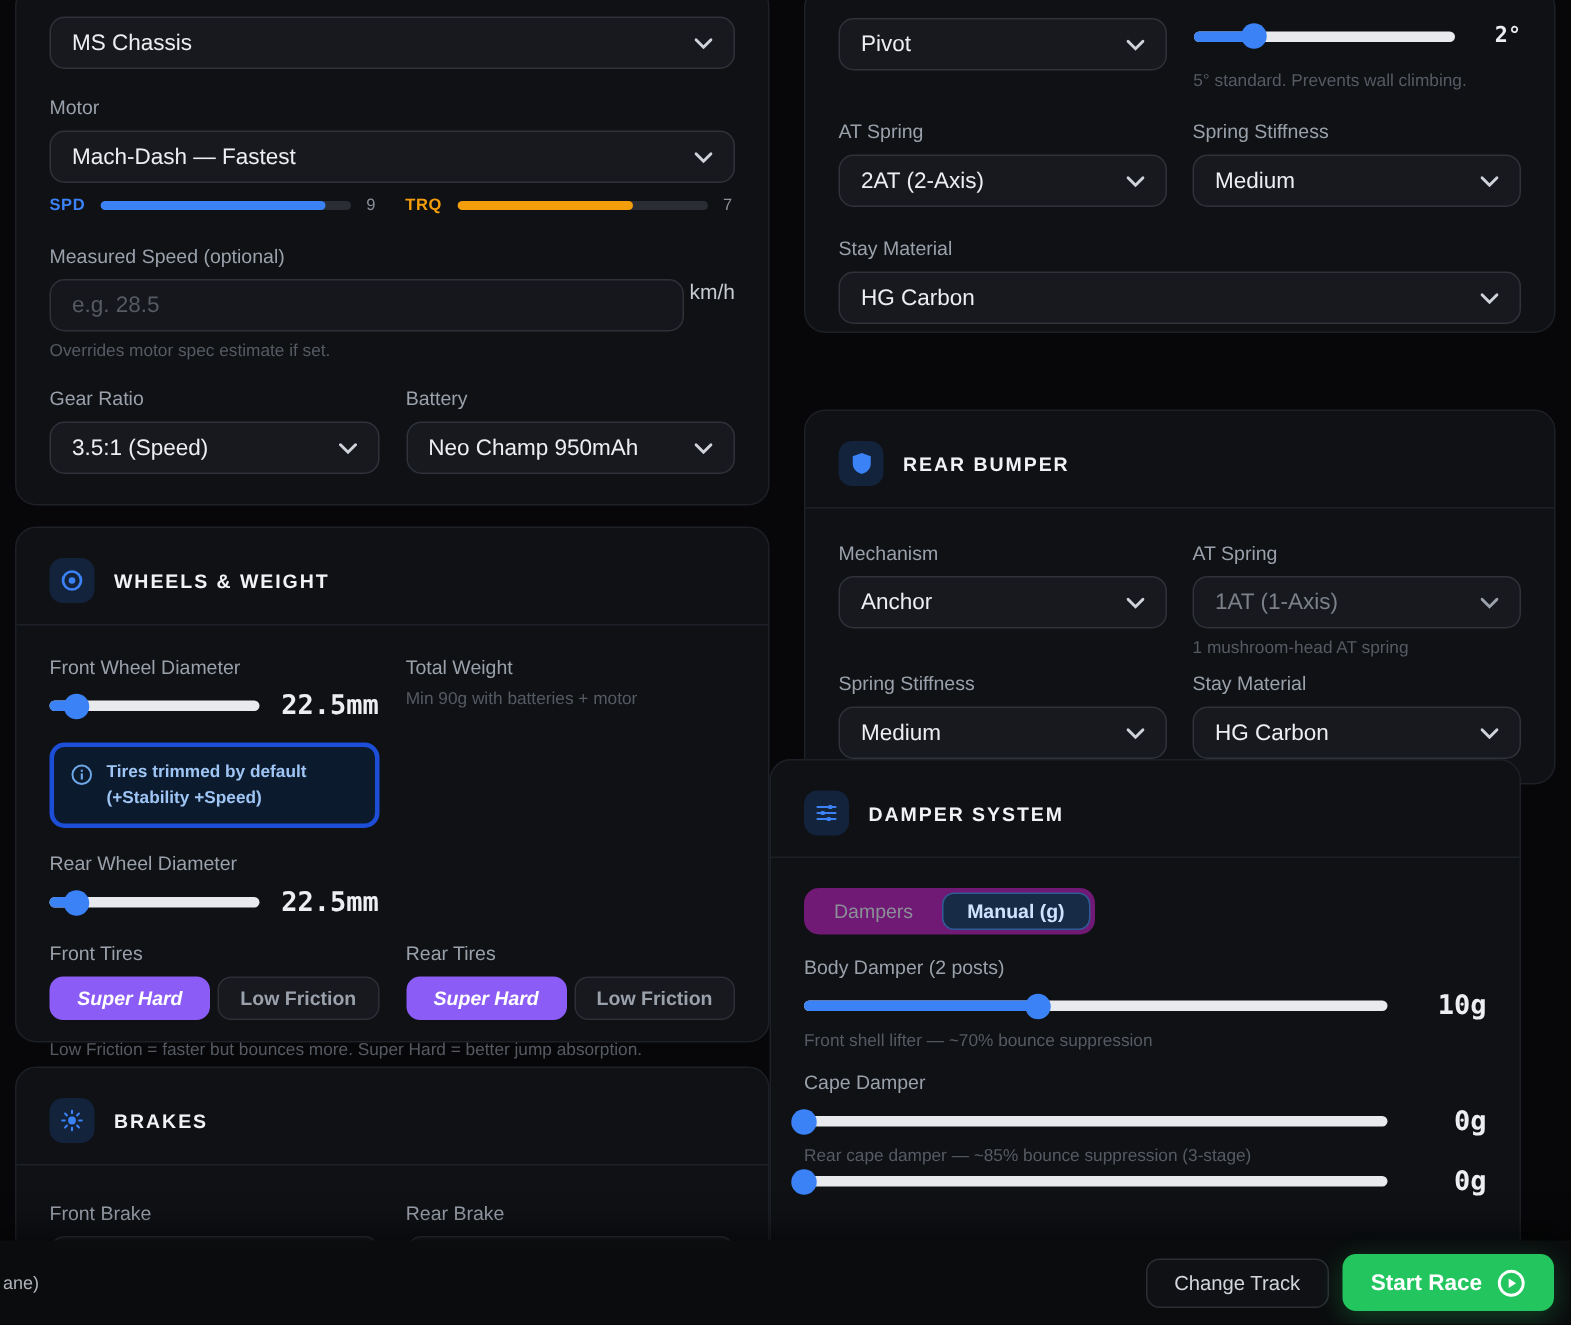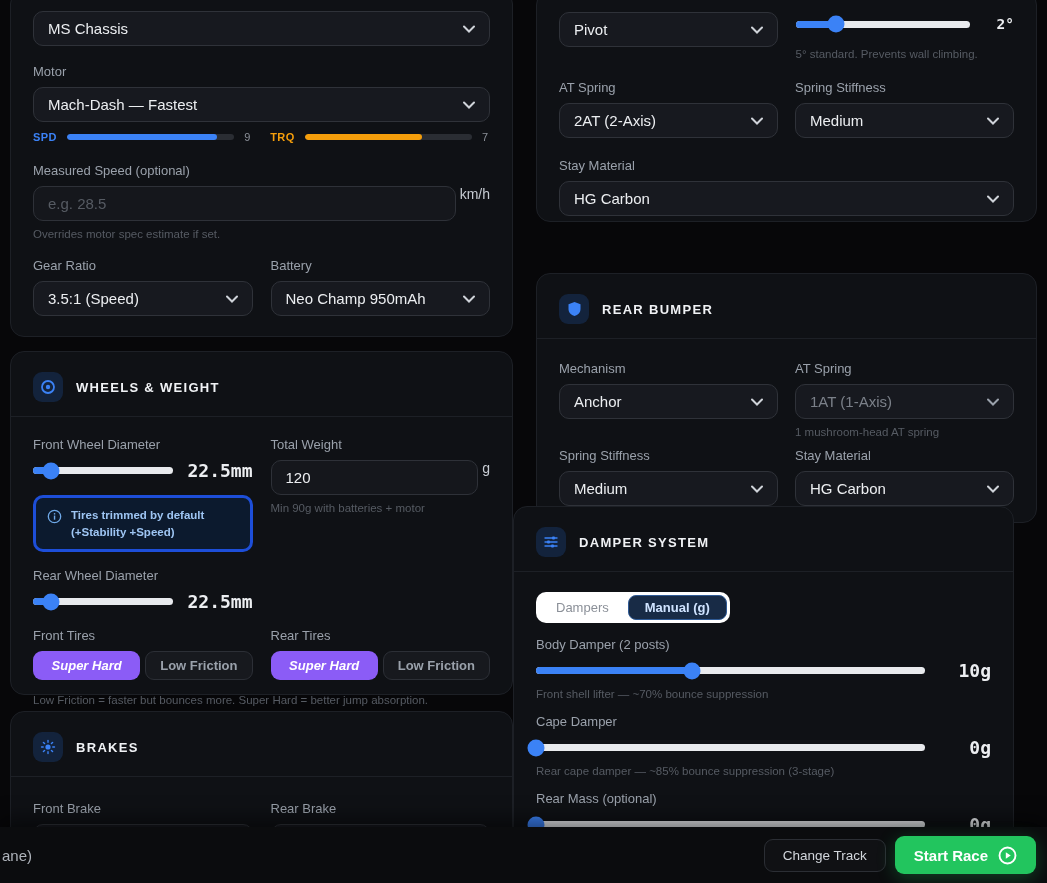--- a/index.html
+++ b/index.html
@@ -54,29 +54,29 @@
   .infobox { display:flex; gap:9px; align-items:flex-start; background:#0c1a2e;
     border:3px solid #1d4ed8; border-radius:10px; padding:9px 11px; }
   .infobox .txt { font-size:11.5px; line-height:1.45; color:#9ec5f3; font-weight:600; }
 
   .pair { display:grid; grid-template-columns:1fr 1fr; gap:5px; }
   .tirebtn { height:29px; border-radius:9px; display:flex; align-items:center;
     justify-content:center; font-size:13px; font-weight:600; cursor:pointer; }
   .tirebtn.on { background:#8b5cf6; color:#ffffff;font-style:italic; }
   .tirebtn.off { background:#17191e; border:1px solid #2c2f36; color:#9aa1ab; }
 
-  .tabs { display:inline-flex; background:#ffffff; border-radius:10px; padding:3px; gap:2px; }
+  .tabs { display:inline-flex; background:#701a75; border-radius:10px; padding:3px; gap:2px; }
   .tab { padding:5px 17px; font-size:13px; color:#8b9098; border-radius:8px; cursor:pointer; }
   .tab.active { background:#182b46; border:1px solid #2f5a95; color:#cfe3ff;
     font-weight:700; padding:4px 16px; }
 
   .footer { position:absolute; left:0; top:827px; width:1047px; height:56px;
     background:#0b0c0e; box-shadow:0 -8px 20px rgba(0,0,0,.5);
     display:flex; align-items:center; padding:0 11px 0 2px; }
-  .ftext { font-size:15px; color:#aeb3ba; }
+  .ftext { font-size:12px; color:#aeb3ba; }
   .fspacer { flex:1; }
   .btn-ghost { height:33px; padding:0 18px; border:1px solid #2b2e34; border-radius:9px;
     background:#101114; color:#d2d6dc; font-size:13.5px; display:flex; align-items:center;
     cursor:pointer; }
   .btn-start { height:38px; margin-left:9px; padding:0 19px; border-radius:9px;
     background:#22c55e; color:#ffffff; font-weight:700; font-size:15px;
     display:flex; align-items:center; gap:10px; cursor:pointer;
     box-shadow:0 4px 18px rgba(34,197,94,.3); } .mt14{margin-top:14px;} .mt18{margin-top:18px;} .mt20{margin-top:20px;} .mb14{margin-bottom:14px;}
 </style>
 </head>
@@ -168,24 +168,20 @@
           <svg width="15" height="15" viewBox="0 0 16 16" style="flex:0 0 auto; margin-top:2px;">
               <circle cx="8" cy="8" r="6.6" stroke="#6ea8e8" stroke-width="1.4" fill="none"></circle>
               <rect x="7.3" y="7" width="1.5" height="4.4" fill="#6ea8e8"></rect>
               <rect x="7.3" y="4.4" width="1.5" height="1.5" fill="#6ea8e8"></rect>
             </svg>
           <span class="txt">Tires trimmed by default (+Stability +Speed)</span>
         </div>
       </div>
       <div>
         <div class="lbl">Total Weight</div>
-        <div class="inrow">
-          <input class="field" style="flex: 1 1 0%;" value="120">
-          <span class="suffix">g</span>
-        </div>
         <div class="help">Min 90g with batteries + motor</div>
       </div>
 
       <div>
         <div class="lbl">Rear Wheel Diameter</div>
         <div class="srow">
           <div class="strack">
             <div class="sfill" style="width: 13%;"></div>
             <div class="sthumb" style="left: 13%;"></div>
           </div>
@@ -389,21 +385,20 @@
     <div class="lbl mt14">Cape Damper</div>
     <div class="srow">
       <div class="strack">
         <div class="sfill" style="width: 0%;"></div>
         <div class="sthumb" style="left: 0%;"></div>
       </div>
       <span class="sval">0g</span>
     </div>
     <div class="help">Rear cape damper — ~85% bounce suppression (3-stage)</div>
 
-    <div class="lbl mt14">Rear Mass (optional)</div>
     <div class="srow">
       <div class="strack">
         <div class="sfill" style="width: 0%;"></div>
         <div class="sthumb" style="left: 0%;"></div>
       </div>
       <span class="sval">0g</span>
     </div>
   </div>
 
   <div class="footer">

